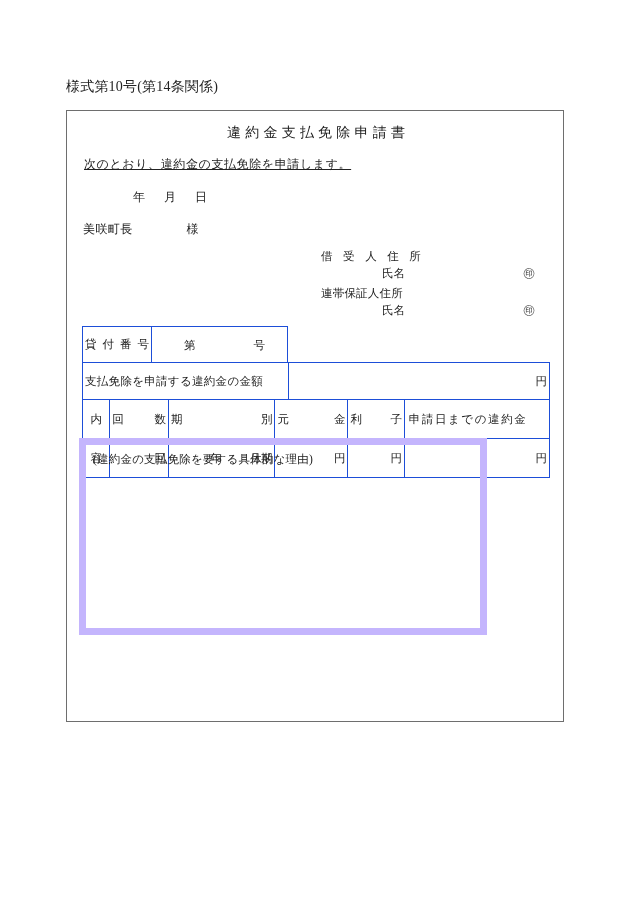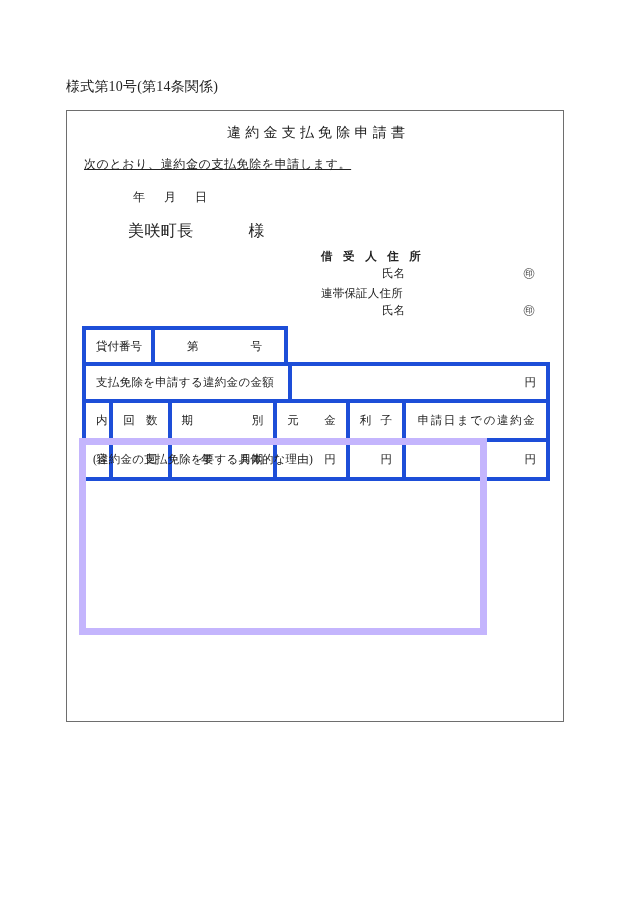--- a/index.html
+++ b/index.html
@@ -70,23 +70,22 @@
     white-space: nowrap;
   }
   .date-line .dl-seg { display: inline-block; width: 28px; text-align: left; }
   .date-line .dl-last { display: inline-block; }
 
   
   .addressee {
     position: absolute;
     left: 16px;
     top: 110px;
-    font-size: 16px;
-    white-space: nowrap;
-    margin-left: 45px;
+    font-size: 12px;
+    white-space: nowrap;
   }
   .addressee .name { display: inline-block; letter-spacing: 0.4px; }
   .addressee .honorific { display: inline-block; margin-left: 51px; }
 
   
   .sign-block {
     position: absolute;
     left: 254px;
     top: 137px;
     width: 228px;
@@ -102,21 +101,20 @@
   }
   .sign-label {
     display: inline-block;
     width: 100px;
     letter-spacing: 0.2px;
   }
   
   .sign-label.spread {
     text-align: justify;
     text-align-last: justify;
-    font-weight: bold;
   }
   .sign-sub {
     display: inline-block;
     width: 100px;
     text-align: right;
     padding-right: 16px;
     box-sizing: border-box;
   }
   .seal {
     position: absolute;
@@ -127,22 +125,22 @@
   }
 
   
   .tbl {
     position: absolute;
     border-collapse: collapse;
     font-size: 11.5px;
     table-layout: fixed;
   }
   .tbl td {
-    border: 4px solid #1d4ed8;
-    padding: 0 10px;
+    border: 1px solid #1d4ed8;
+    padding: 0 2px;
     vertical-align: middle;
     white-space: nowrap;
     box-sizing: border-box;
   }
 
   
   .tbl-loan { left: 15px; top: 215px; width: 206px; }
   .tbl-loan td { height: 36px; }
   .cell-spread {
     text-align: justify;
@@ -164,21 +162,21 @@
   .tbl-detail { left: 15px; top: 288px; width: 468px; }
   .tbl-detail td { height: 39px; }
   .col-naiyou { width: 27px; text-align: center; padding: 0; }
   .col-kaisu  { width: 58px; }
   .col-kibetsu{ width: 105px; }
   .col-gankin { width: 72px; }
   .col-rishi  { width: 56px; }
   .col-igaku  { width: 143px; }
 
   .hd { text-align: justify; text-align-last: justify; }
-  .hd-igaku { text-align: center; letter-spacing: 1.6px; text-indent: 1.6px; }
+  .hd-igaku { letter-spacing: 1.6px; text-indent: 1.6px; }
   .val-r { text-align: right; }
   .val-kibetsu { text-align: right; padding-right: 6px; }
   .val-kibetsu .k-sp { display: inline-block; width: 22px; }
 
   
   .reason-box {
     position: absolute;
     left: 12px;
     top: 327px;
     width: 408px;

